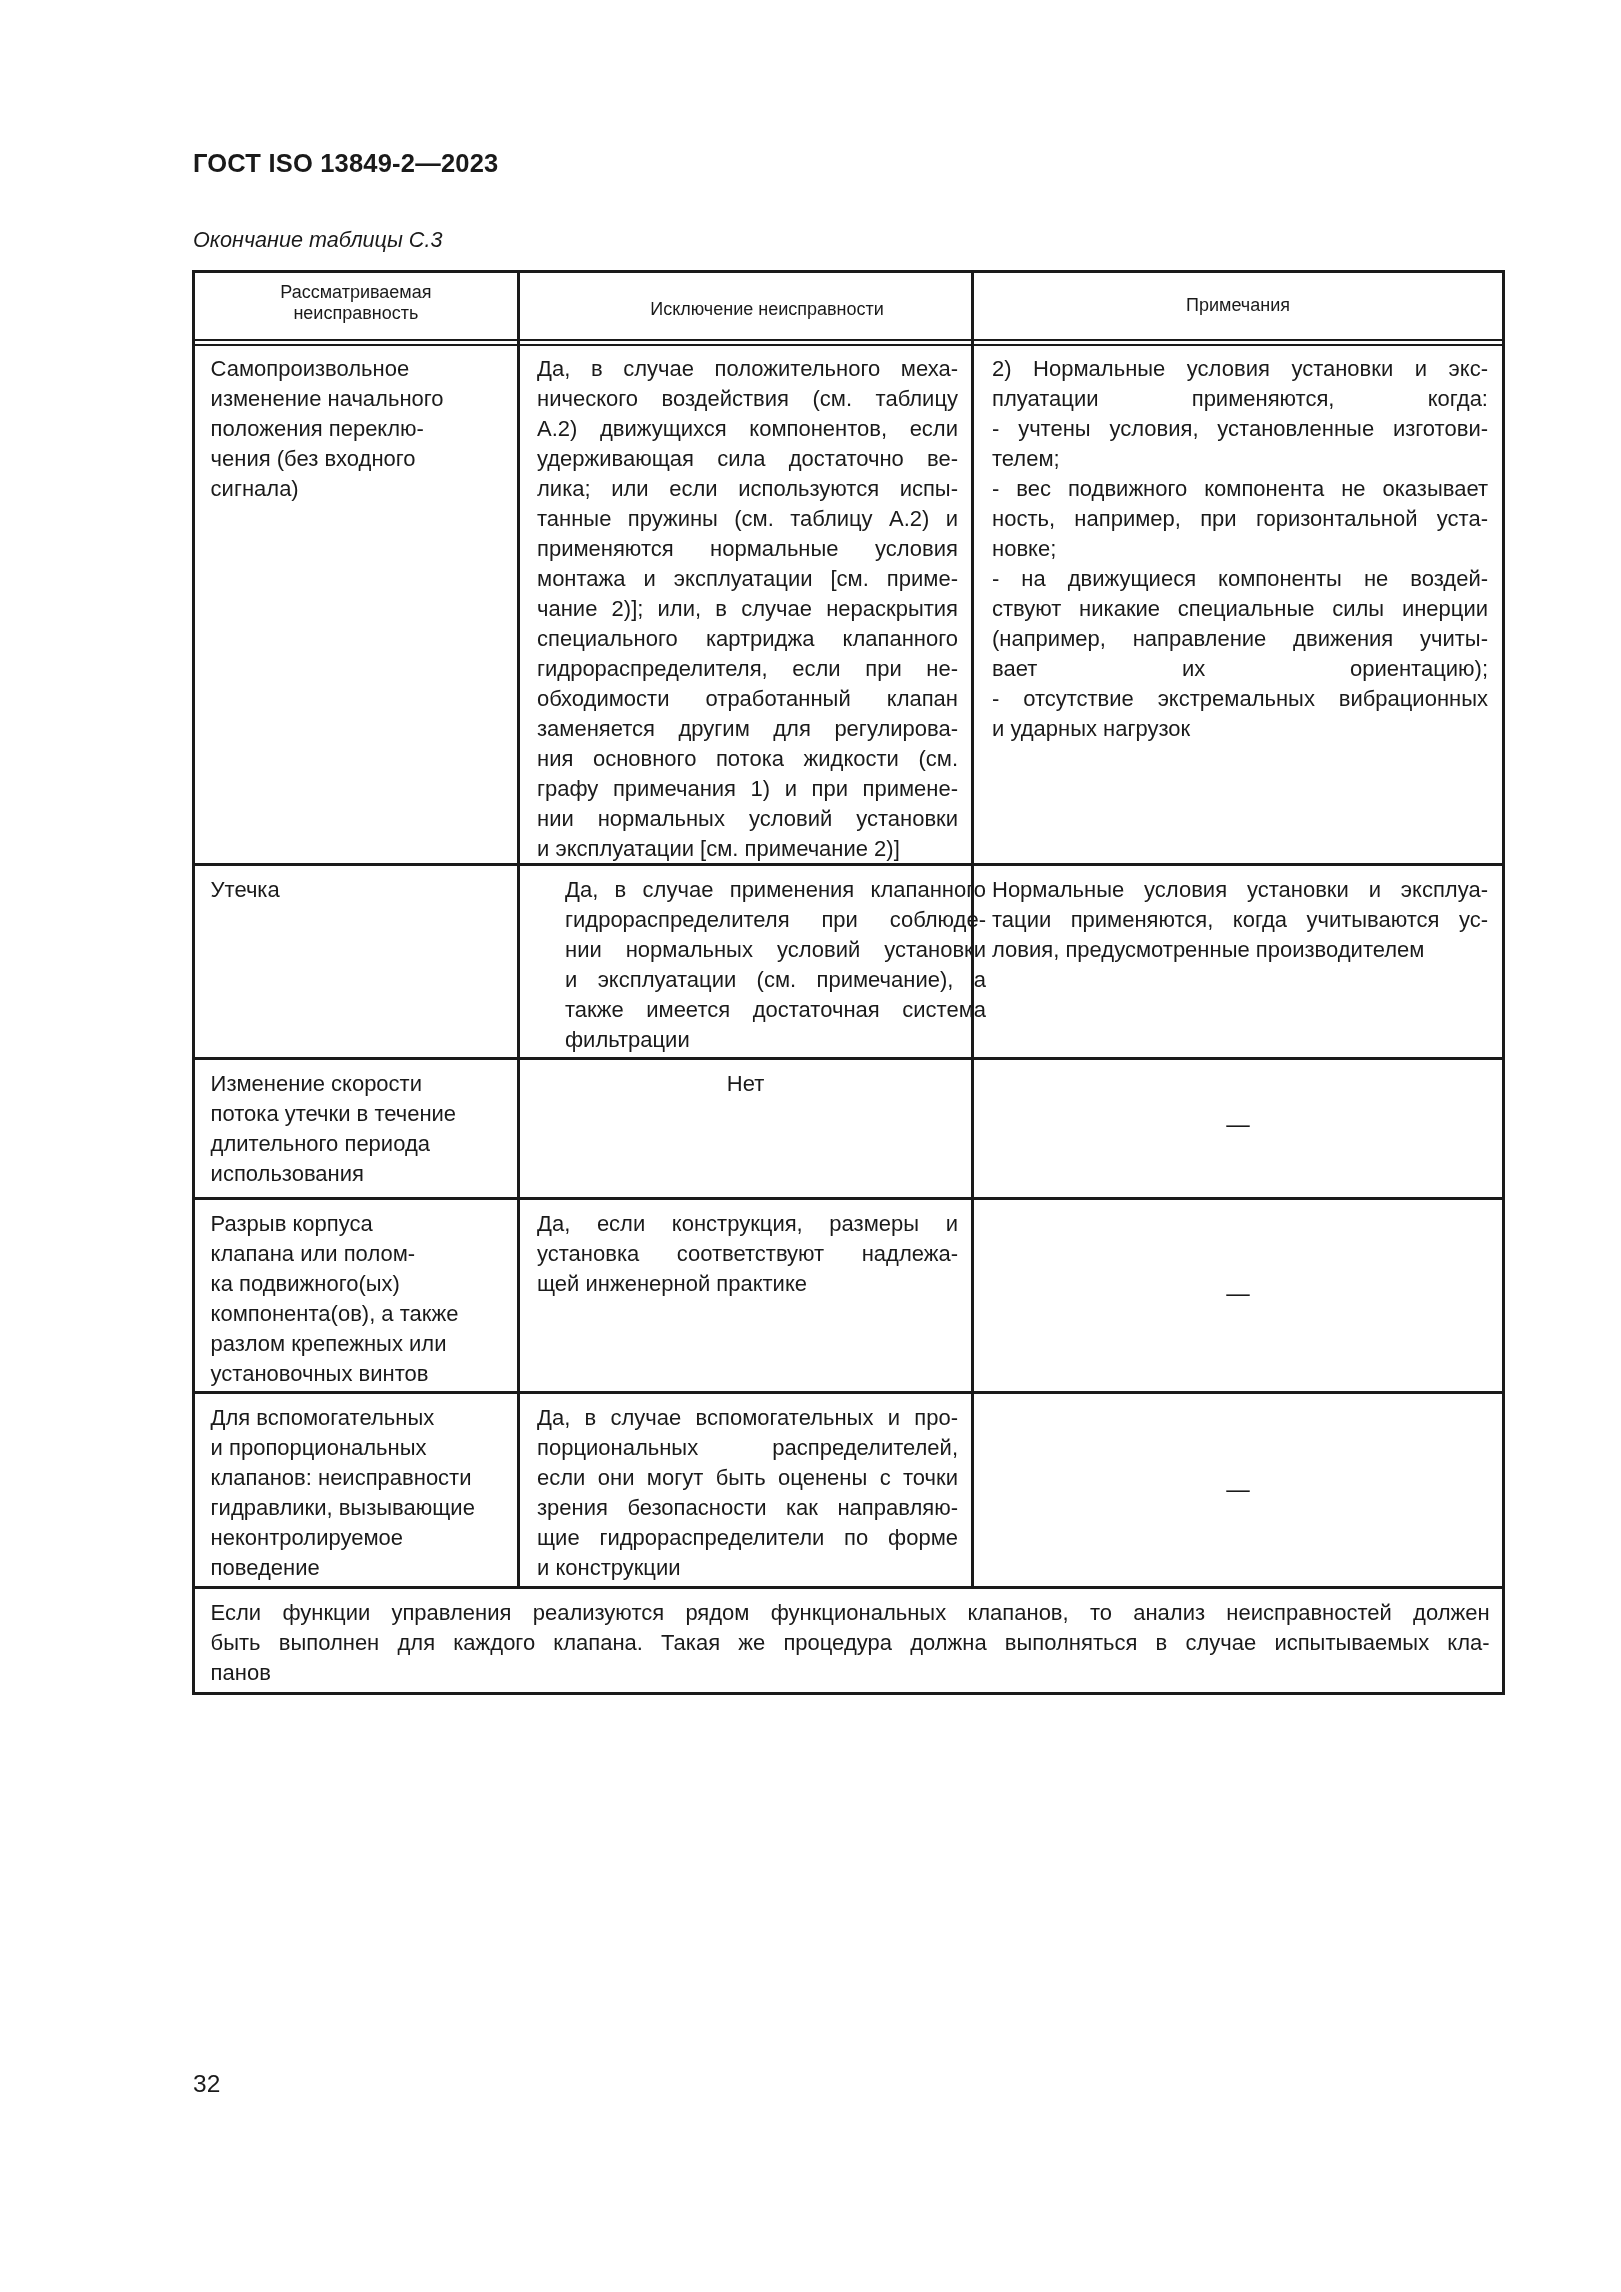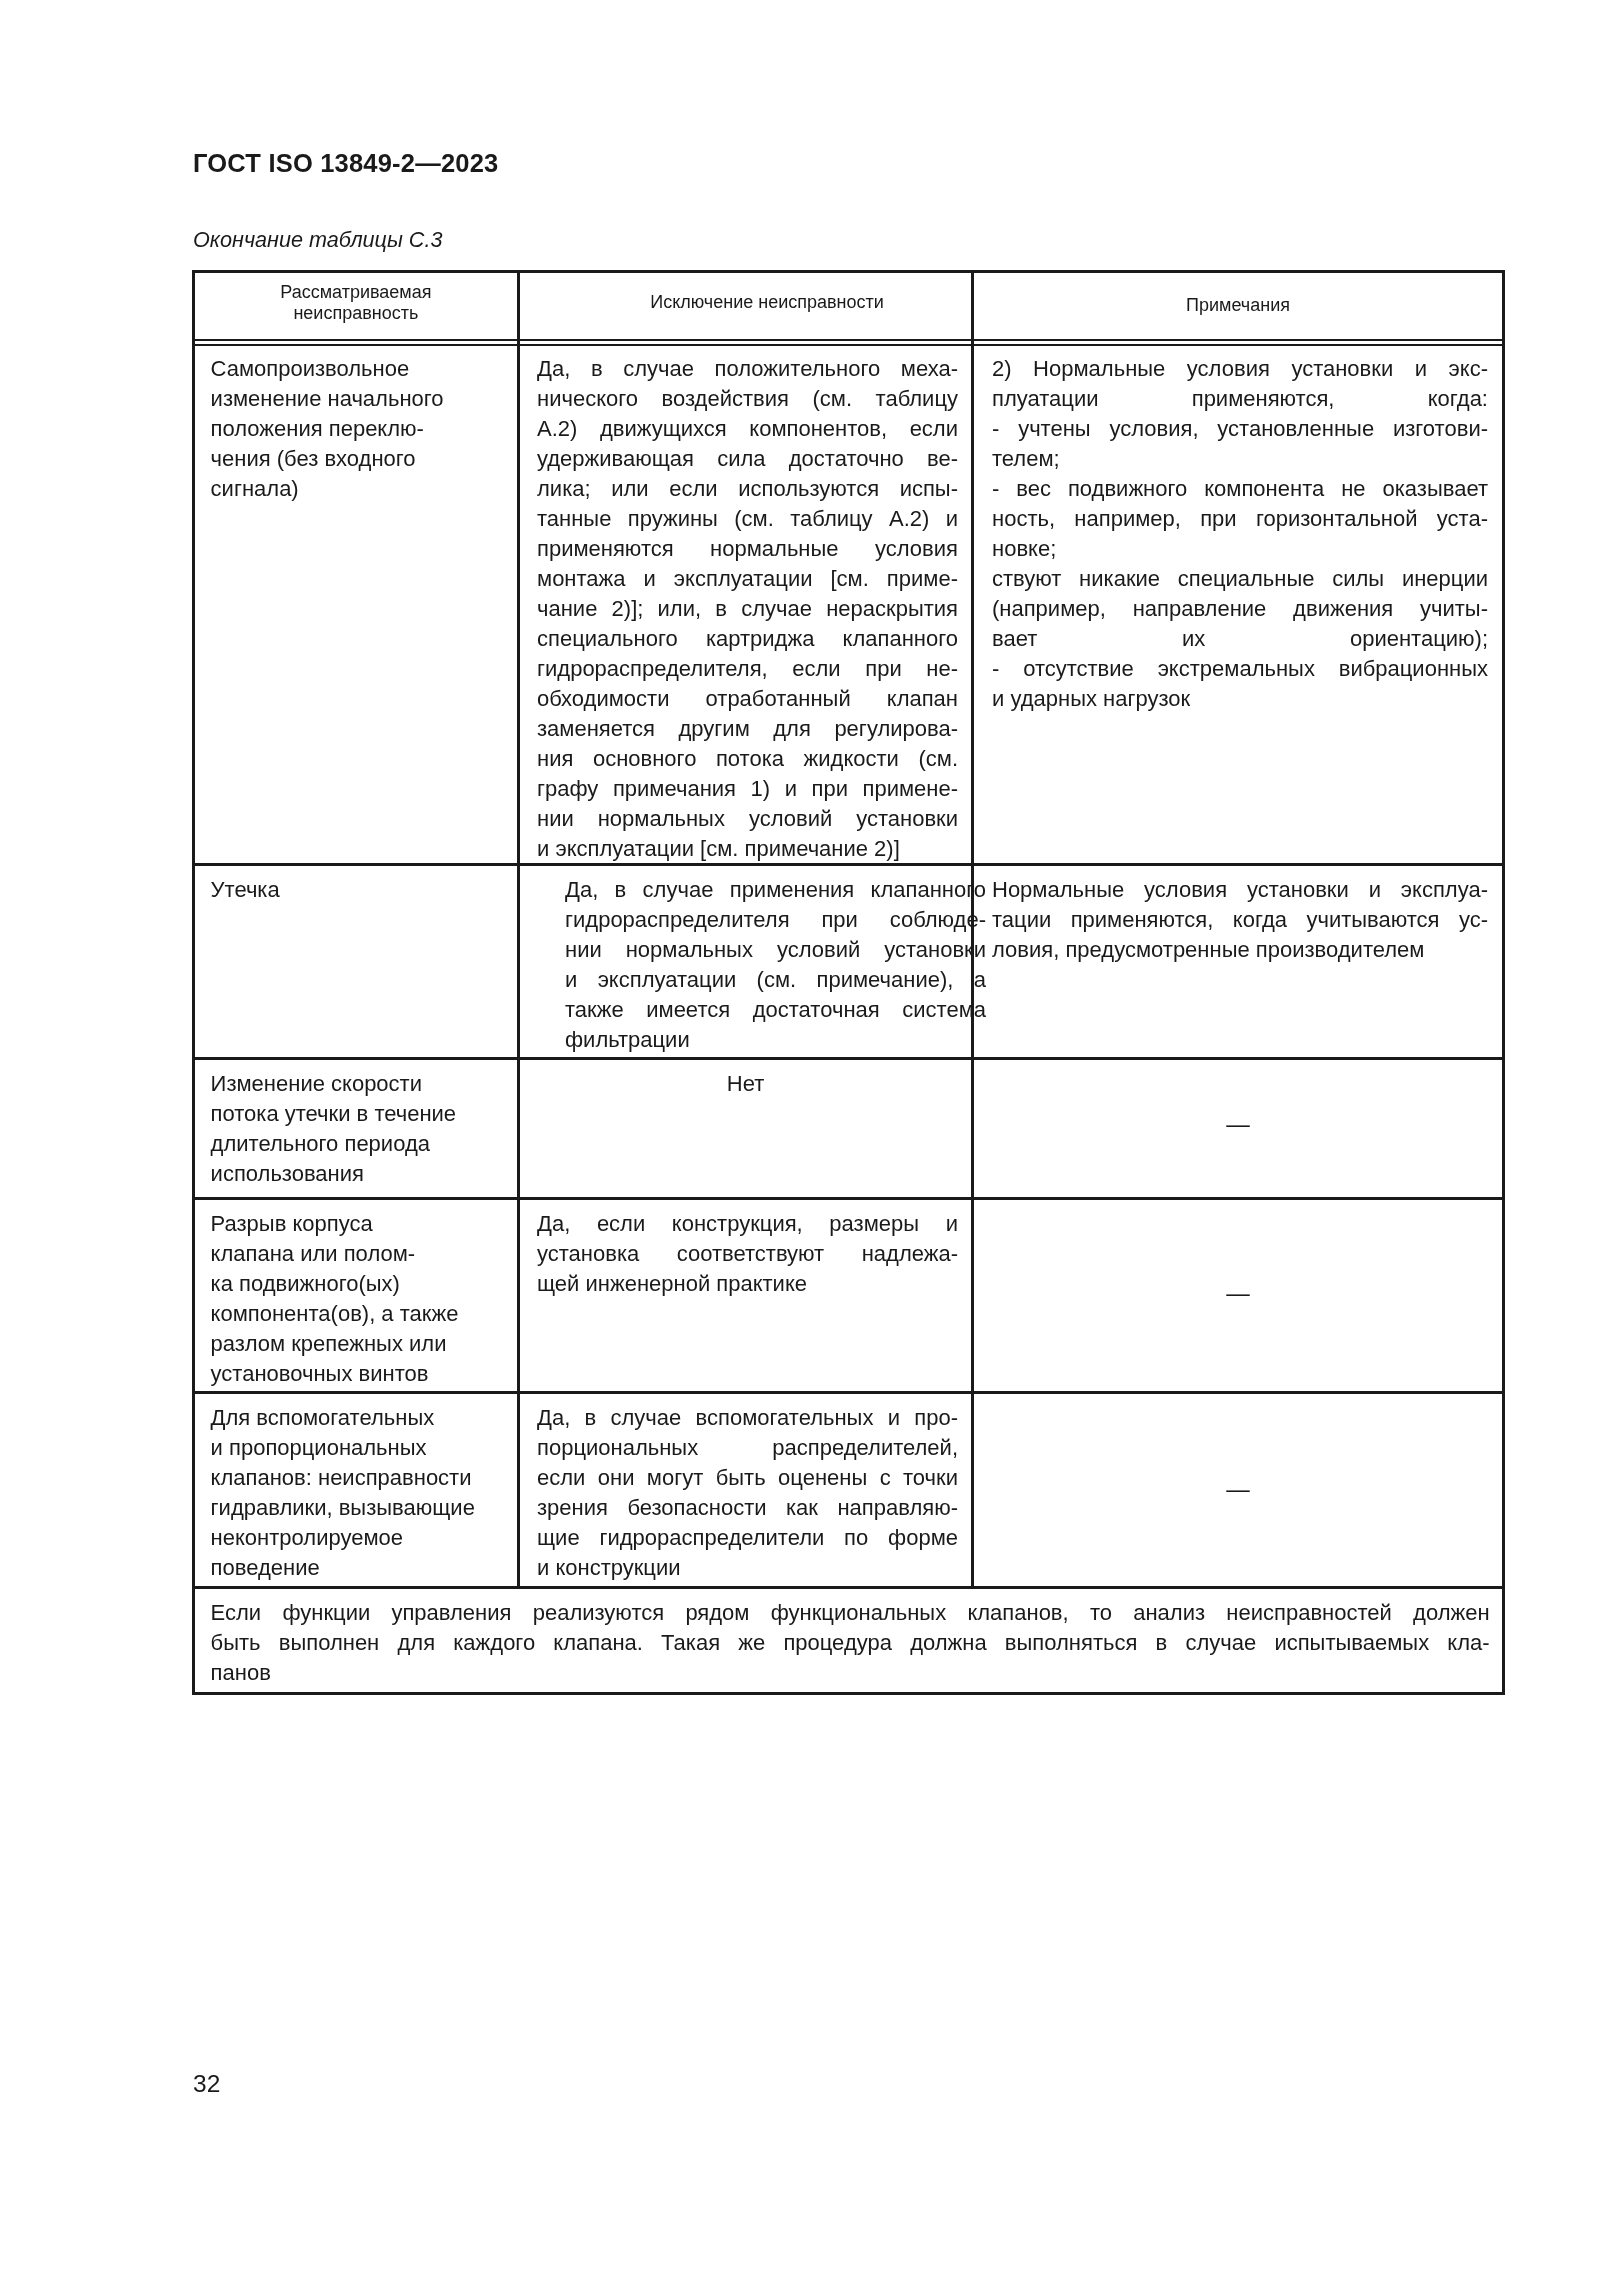--- a/index.html
+++ b/index.html
@@ -39,21 +39,21 @@
   <div class="hline" style="top:1422px;"></div>
   <div class="vline" style="left:0; top:0; height:1425px;"></div>
   <div class="vline" style="left:1310px; top:0; height:1425px;"></div>
   <div class="vline" style="left:325px; top:0; height:1317px;"></div>
   <div class="vline" style="left:779px; top:0; height:1317px;"></div>
 
   <div class="hdr" style="left:2.9px; top:11.8px; width:322px;">
     <span style="display:block">Рассматриваемая</span>
     <span style="display:block">неисправность</span>
   </div>
-  <div class="hdr" style="left:328px; top:22px; width:494px;">
+  <div class="hdr" style="left:328px; top:29px; width:494px;">
     <span style="display:block">Исключение неисправности</span>
   </div>
   <div class="hdr" style="left:782px; top:24.5px; width:528px;">
     <span style="display:block">Примечания</span>
   </div>
 
   <div class="cell" style="left:18.6px; top:84px; width:294px;">
       <span class="ln">Самопроизвольное</span>
       <span class="ln">изменение начального</span>
       <span class="ln">положения переклю-</span>
@@ -80,20 +80,21 @@
       <span class="ln">и эксплуатации [см. примечание 2)]</span>
     </div>
   <div class="cell" style="left:800px; top:84px; width:496px;">
       <span class="ln j">2) Нормальные условия установки и экс-</span>
       <span class="ln j">плуатации применяются, когда:</span>
       <span class="ln j">- учтены условия, установленные изготови-</span>
       <span class="ln j">телем;</span>
       <span class="ln j">- вес подвижного компонента не оказывает</span>
       <span class="ln j">ность, например, при горизонтальной уста-</span>
       <span class="ln j">новке;</span>
+      <span class="ln j">- на движущиеся компоненты не воздей-</span>
       <span class="ln j">ствуют никакие специальные силы инерции</span>
       <span class="ln j">(например, направление движения учиты-</span>
       <span class="ln j">вает их ориентацию);</span>
       <span class="ln j">- отсутствие экстремальных вибрационных</span>
       <span class="ln">и ударных нагрузок</span>
     </div>
 
   <div class="cell" style="left:18.6px; top:605px; width:294px;">
       <span class="ln">Утечка</span>
     </div>

